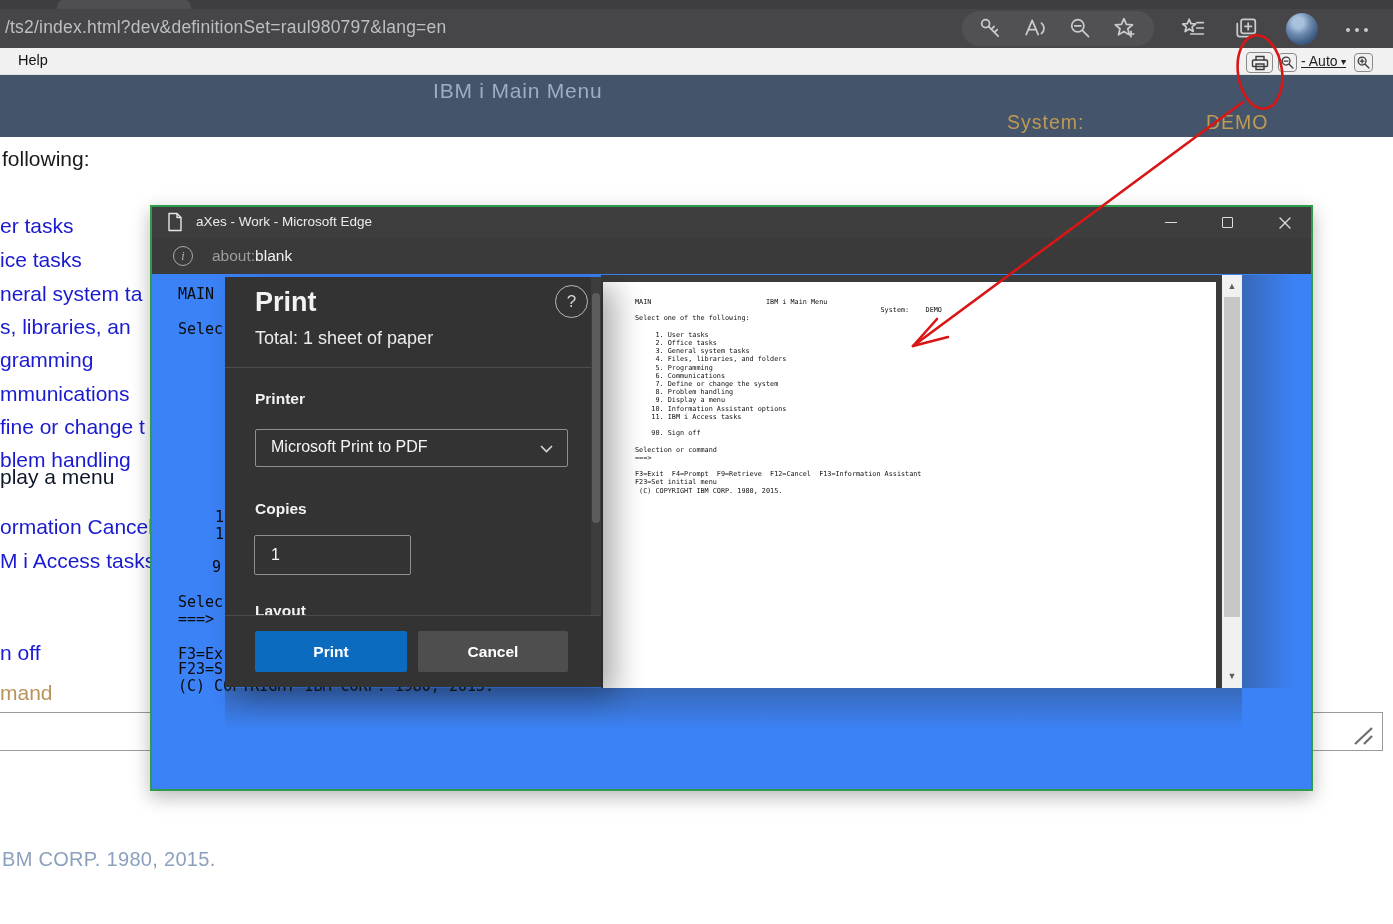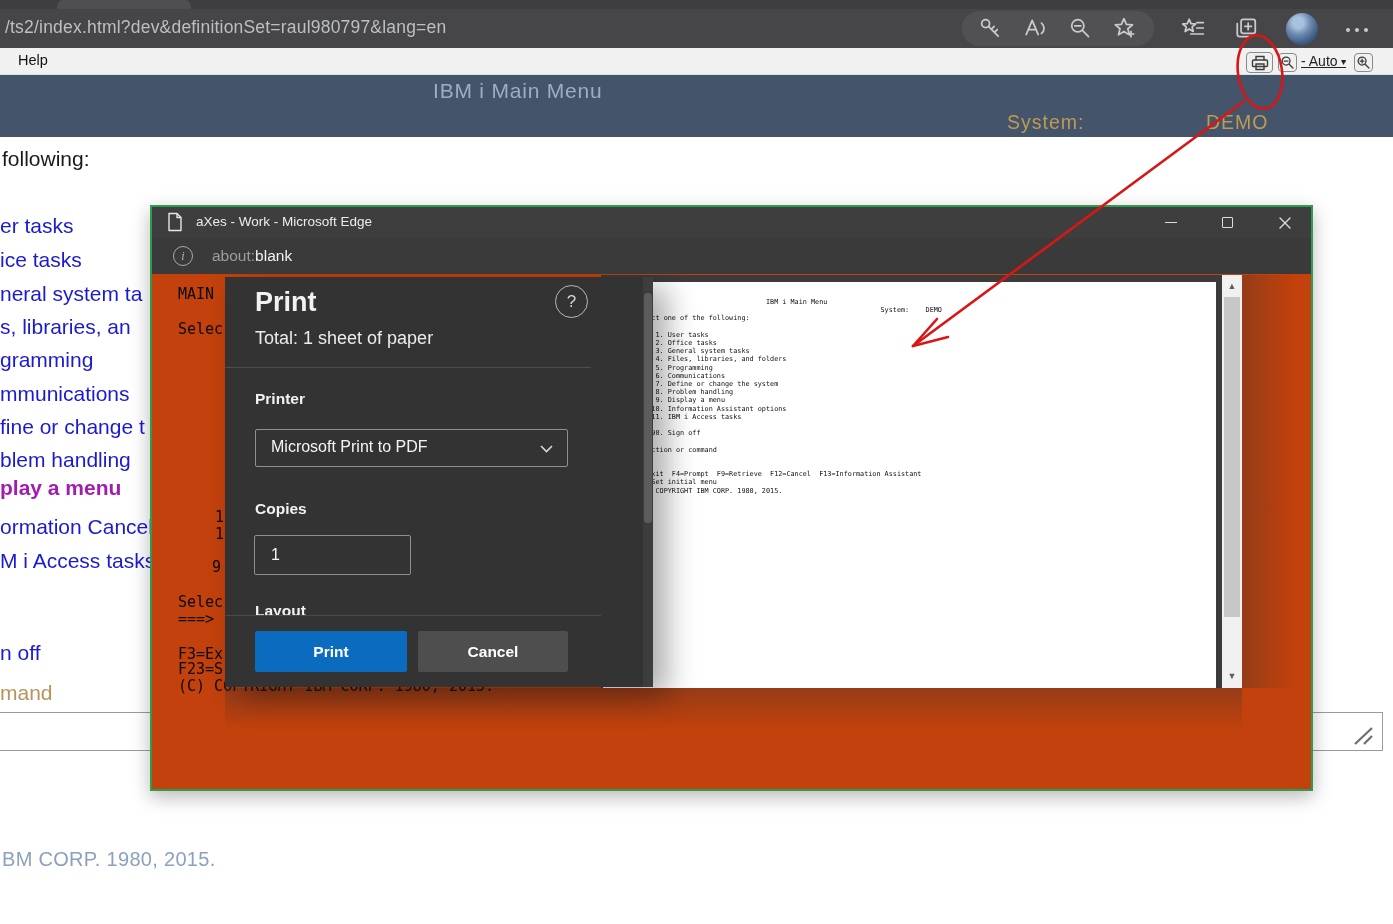--- a/index.html
+++ b/index.html
@@ -57,24 +57,24 @@
   .p-title { position:absolute; left:44px; top:7px; font-size:13.5px; color:#ececec; }
   .win-btn { position:absolute; top:0; width:57px; height:31px; display:flex; align-items:center; justify-content:center; }
   #btn-min{ left:990px; } #btn-max{ left:1047px; } #btn-close{ left:1104px; }
   .glyph-min { display:block; width:12px; height:0; border-top:1.4px solid #dcdcdc; }
   .glyph-max { display:block; width:11px; height:11px; border:1.4px solid #dcdcdc; border-radius:1px; }
   .win-btn svg { stroke:#dcdcdc; stroke-width:1.4; stroke-linecap:round; }
   .p-urlbar { position:absolute; left:0; top:31px; width:1159px; height:36px; background:#3a3a3a; }
   .info-ic { position:absolute; left:21px; top:8px; width:20px; height:20px; border:1.4px solid #ababab; border-radius:50%; color:#b5b5b5; font-size:12px; text-align:center; line-height:18px; font-family:"Liberation Serif", serif; font-style:italic; }
   .p-url { position:absolute; left:60px; top:9px; font-size:15.5px; }
   .p-url .scheme { color:#9d9d9d; } .p-url .host { color:#f2f2f2; }
-  .p-content { position:absolute; left:0; top:67px; width:1159px; height:515px; background:#c2410c; overflow:hidden; }
+  .p-content { position:absolute; left:0; top:67px; width:1159px; height:515px; background:#3b82f6; overflow:hidden; }
   .term { position:absolute; font-family:"DejaVu Sans Mono", monospace; font-size:15px; line-height:15px; color:#0a0a0a; white-space:pre; z-index:1; }
   
-  .panel { position:absolute; left:73px; top:3px; width:428px; height:410px; background:#333333; z-index:3; color:#f2f2f2; box-shadow:14px 10px 28px rgba(0,0,0,0.33); }
+  .panel { position:absolute; left:73px; top:3px; width:376px; height:410px; background:#333333; z-index:3; color:#f2f2f2; box-shadow:14px 10px 28px rgba(0,0,0,0.33); }
   .panel-title { position:absolute; left:30px; top:10px; font-size:27px; font-weight:bold; }
   .panel-help { position:absolute; left:330px; top:8px; width:33px; height:33px; border:1.5px solid #b9b9b9; border-radius:50%; color:#d4d4d4; font-size:17px; text-align:center; line-height:31px; }
   .panel-total { position:absolute; left:30px; top:51px; font-size:18px; color:#ececec; }
   .panel-divider { position:absolute; left:0; top:90px; width:366px; height:0; border-top:1px solid #4d4d4d; }
   .panel-label { position:absolute; left:30px; font-size:15.5px; font-weight:bold; }
   .panel-select { position:absolute; left:30px; top:152px; width:313px; height:38px; border:1px solid #8f8f8f; border-radius:2px; background:#333; cursor:pointer; }
   .panel-select .val { position:absolute; left:15px; top:8px; font-size:16px; color:#f5f5f5; }
   .panel-select svg { position:absolute; right:14px; top:15px; stroke:#d8d8d8; fill:none; stroke-width:1.6; }
   .panel-input { position:absolute; left:29px; top:258px; width:157px; height:40px; border:1px solid #8f8f8f; border-radius:2px; background:#333; color:#f5f5f5; font-size:16px; padding-left:16px; font-family:"Liberation Sans", sans-serif; outline:none; }
   .panel-footer { position:absolute; left:0; bottom:0; width:376px; height:72px; background:#333333; border-top:1px solid #4a4a4a; z-index:4; }
@@ -190,21 +190,21 @@
     <span class="frag frag-intro" style="left:2px; top:147px;">following:</span>
 
     <span class="frag frag-link" style="left:0; top:214px; color:#1a1ad1;">er tasks</span>
     <span class="frag frag-link" style="left:0; top:248px; color:#1a1ad1;">ice tasks</span>
     <span class="frag frag-link" style="left:0; top:282px; color:#1a1ad1;">neral system ta</span>
     <span class="frag frag-link" style="left:0; top:315px; color:#1a1ad1;">s, libraries, an</span>
     <span class="frag frag-link" style="left:0; top:348px; color:#1a1ad1;">gramming</span>
     <span class="frag frag-link" style="left:0; top:382px; color:#1a1ad1;">mmunications</span>
     <span class="frag frag-link" style="left:0; top:415px; color:#1a1ad1;">fine or change t</span>
     <span class="frag frag-link" style="left:0; top:448px; color:#1a1ad1;">blem handling</span>
-    <span class="frag frag-link" style="left:0; top:476px; color:#a21caf;font-weight:bold;">play a menu</span>
+    <span class="frag frag-link" style="left:0; top:465px; color:#0f172a;">play a menu</span>
     <span class="frag frag-link" style="left:0; top:515px; color:#1a1ad1;">ormation Cancel</span>
     <span class="frag frag-link" style="left:0; top:549px; color:#1a1ad1;">M i Access tasks</span>
 
     <span class="frag frag-link" style="left:0; top:617px; color:#1a1ad1;margin-top:24px;">n off</span>
     <span class="frag frag-tan" style="left:0; top:681px; color:#b8935a;">mand</span>
 
     <div class="cmd-box"></div>
     <div class="resize-handle">
       <svg width="22" height="20" viewBox="0 0 22 20" fill="none">
           <path d="M2 18 L19 2 M11 18 L19 10"></path>

